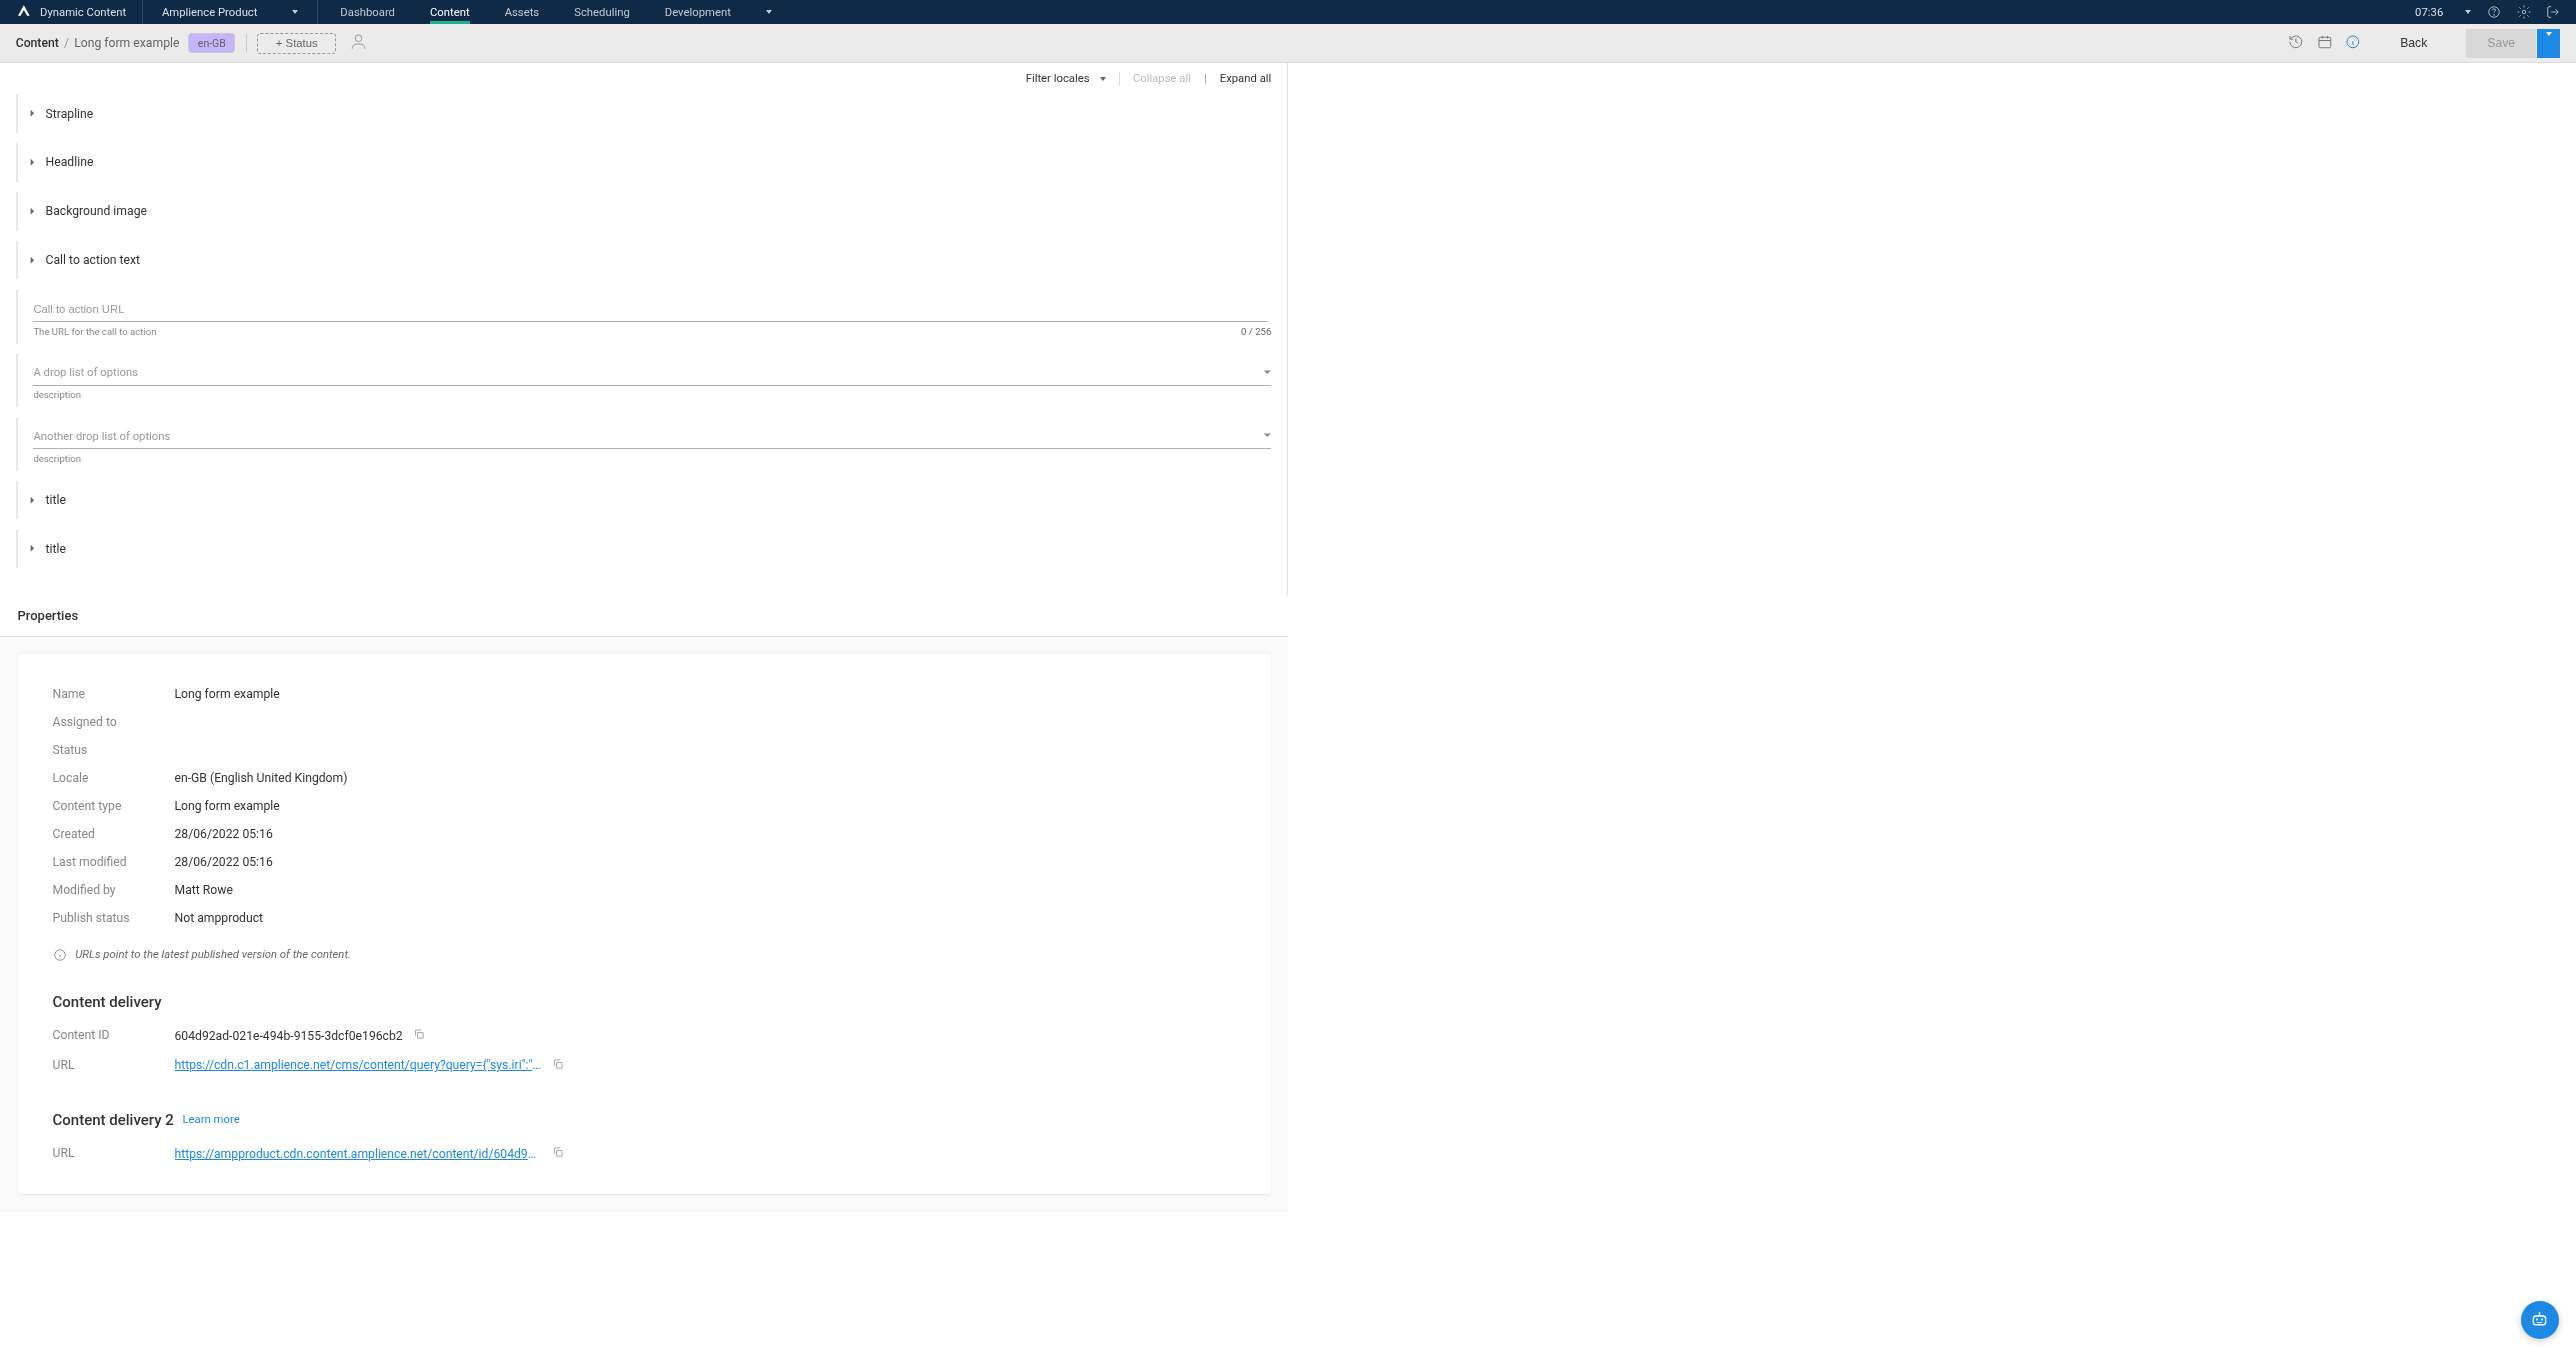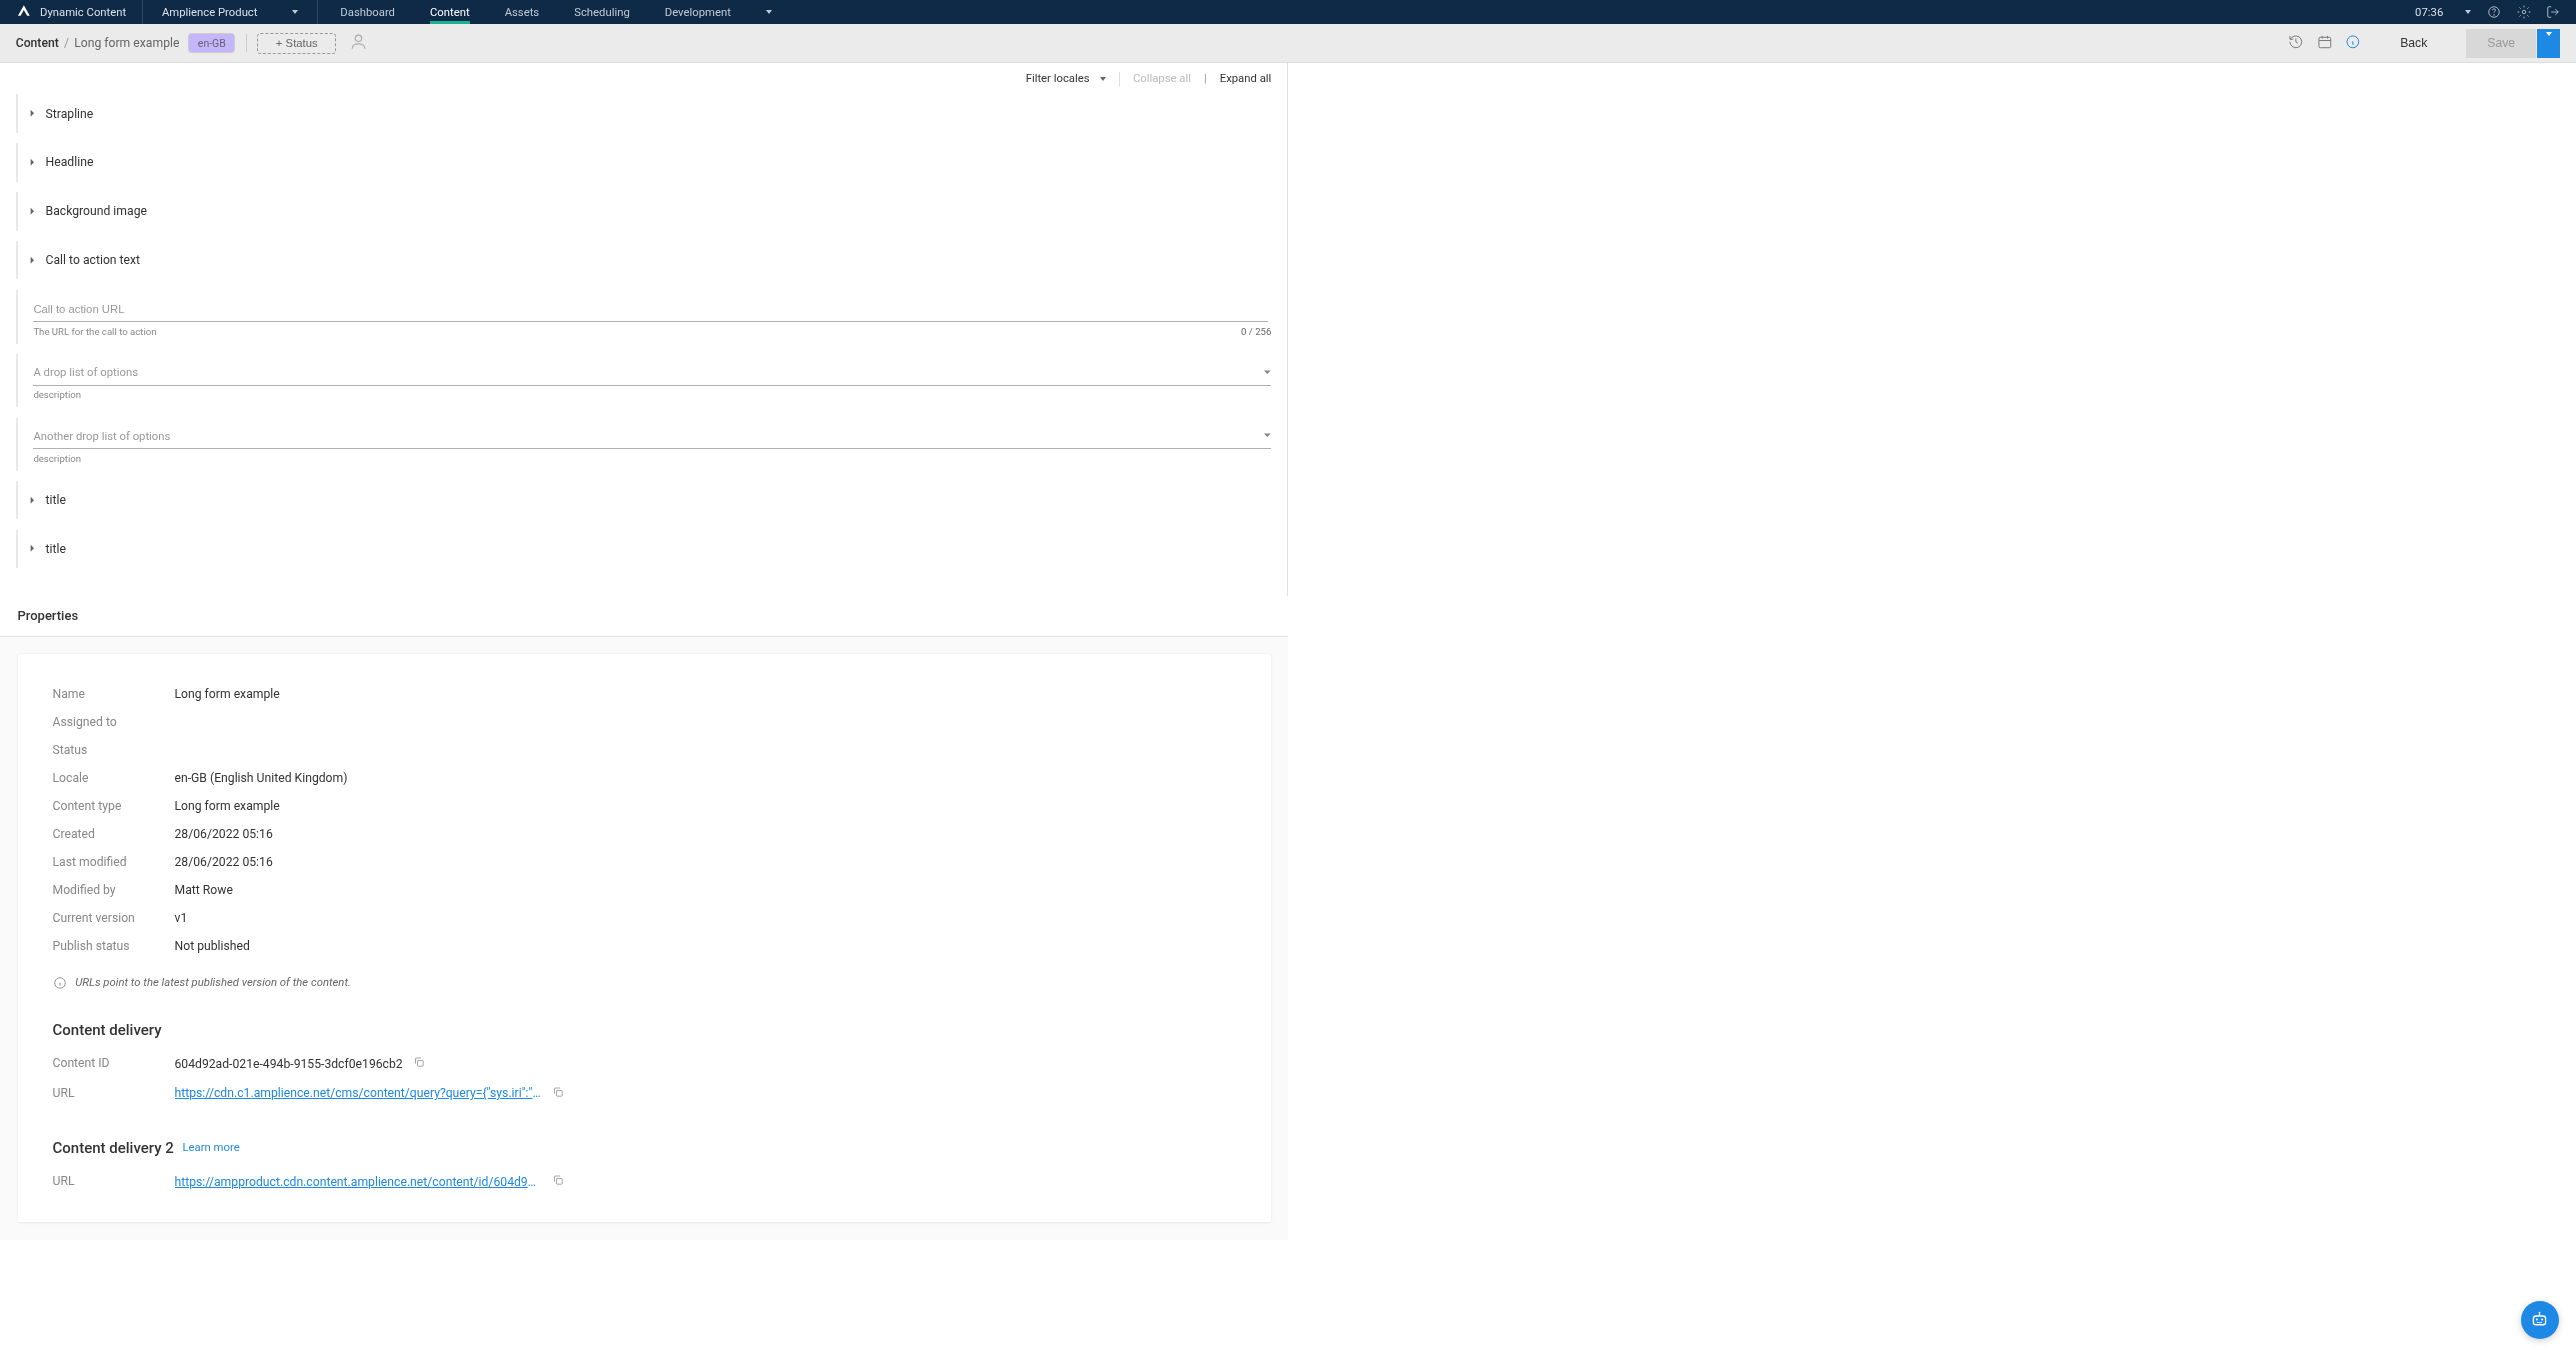--- a/index.html
+++ b/index.html
@@ -315,26 +315,22 @@
             </div>
             <div class="prop-row">
               <span class="prop-key">Last modified</span>
               <span class="prop-val">28/06/2022 05:16</span>
             </div>
             <div class="prop-row">
               <span class="prop-key">Modified by</span>
               <span class="prop-val">Matt Rowe</span>
             </div>
             <div class="prop-row">
-              <span class="prop-key">Current version</span>
-              <span class="prop-val">v1</span>
-            </div>
-            <div class="prop-row">
               <span class="prop-key">Publish status</span>
-              <span class="prop-val">Not published</span>
+              <span class="prop-val">Not ampproduct</span>
             </div>
           </div>
 
         <div class="info-note">
           <svg viewBox="0 0 24 24">
               <circle cx="12" cy="12" r="9"></circle>
               <path d="M12 8h.01M11 12h1v4h1"></path>
             </svg>
           <span>URLs point to the latest published version of the content.</span>
         </div>

